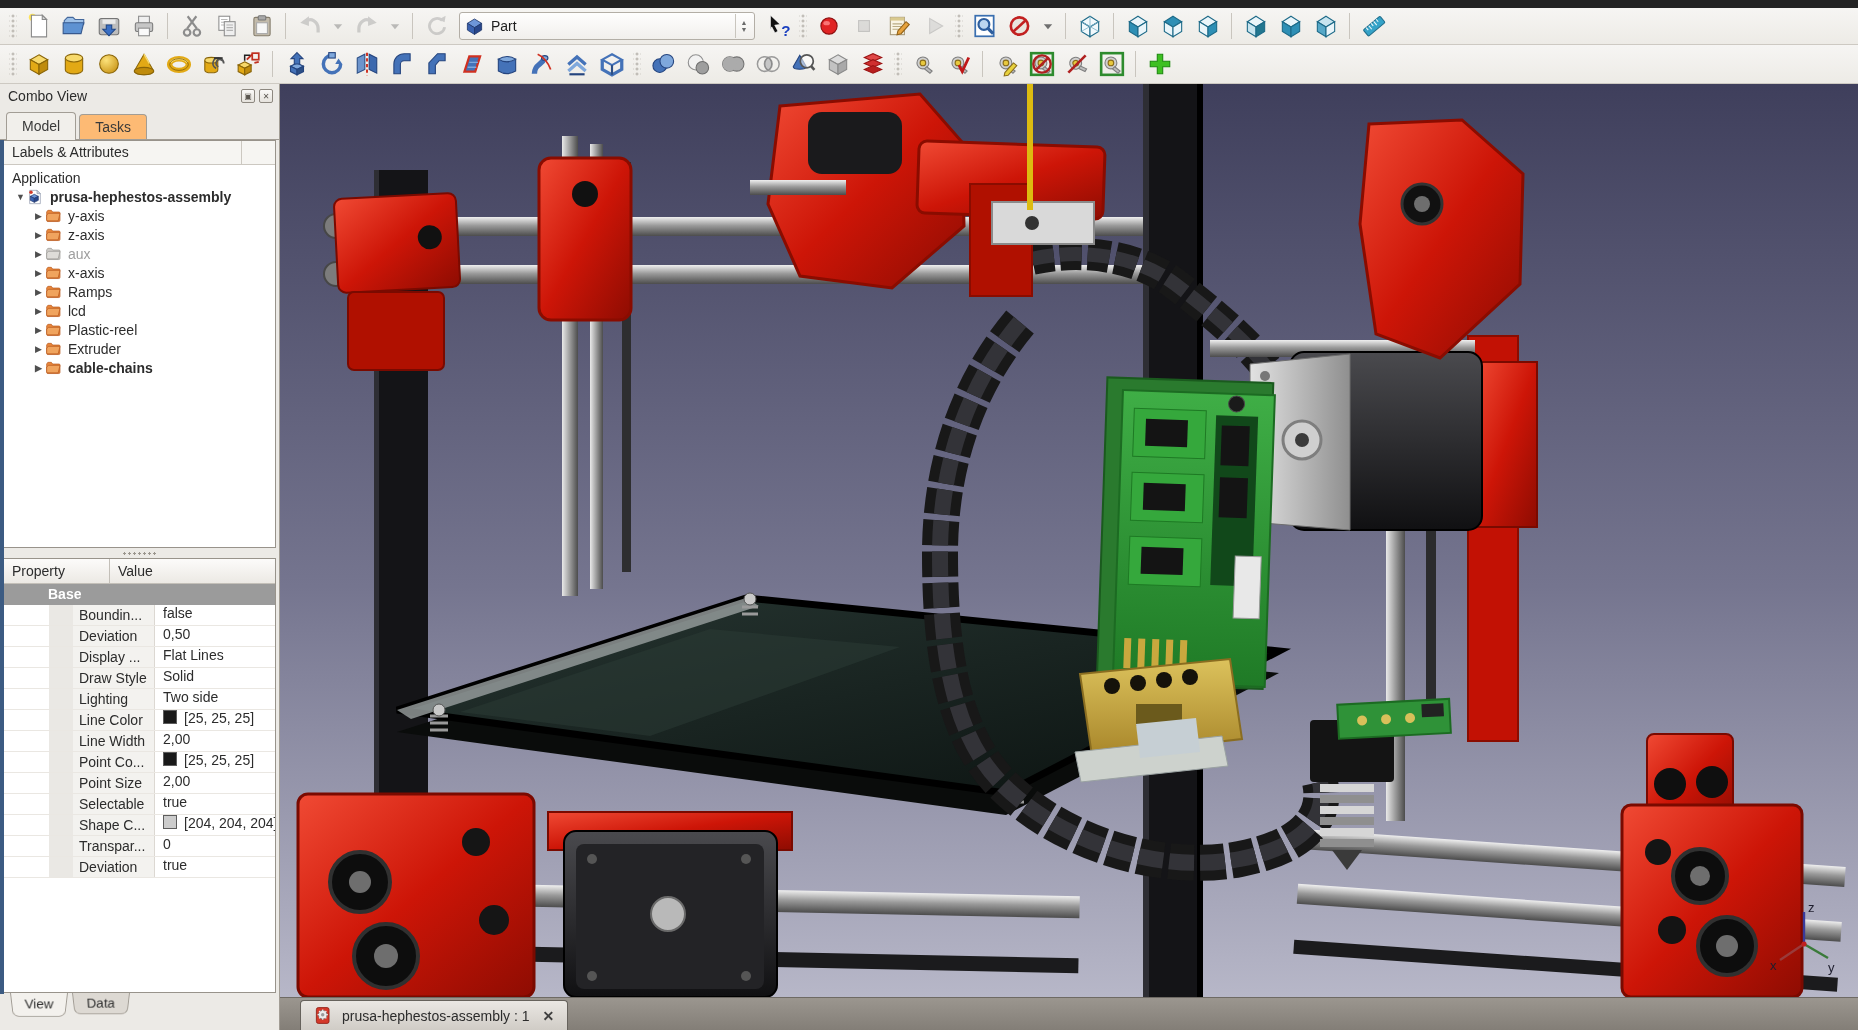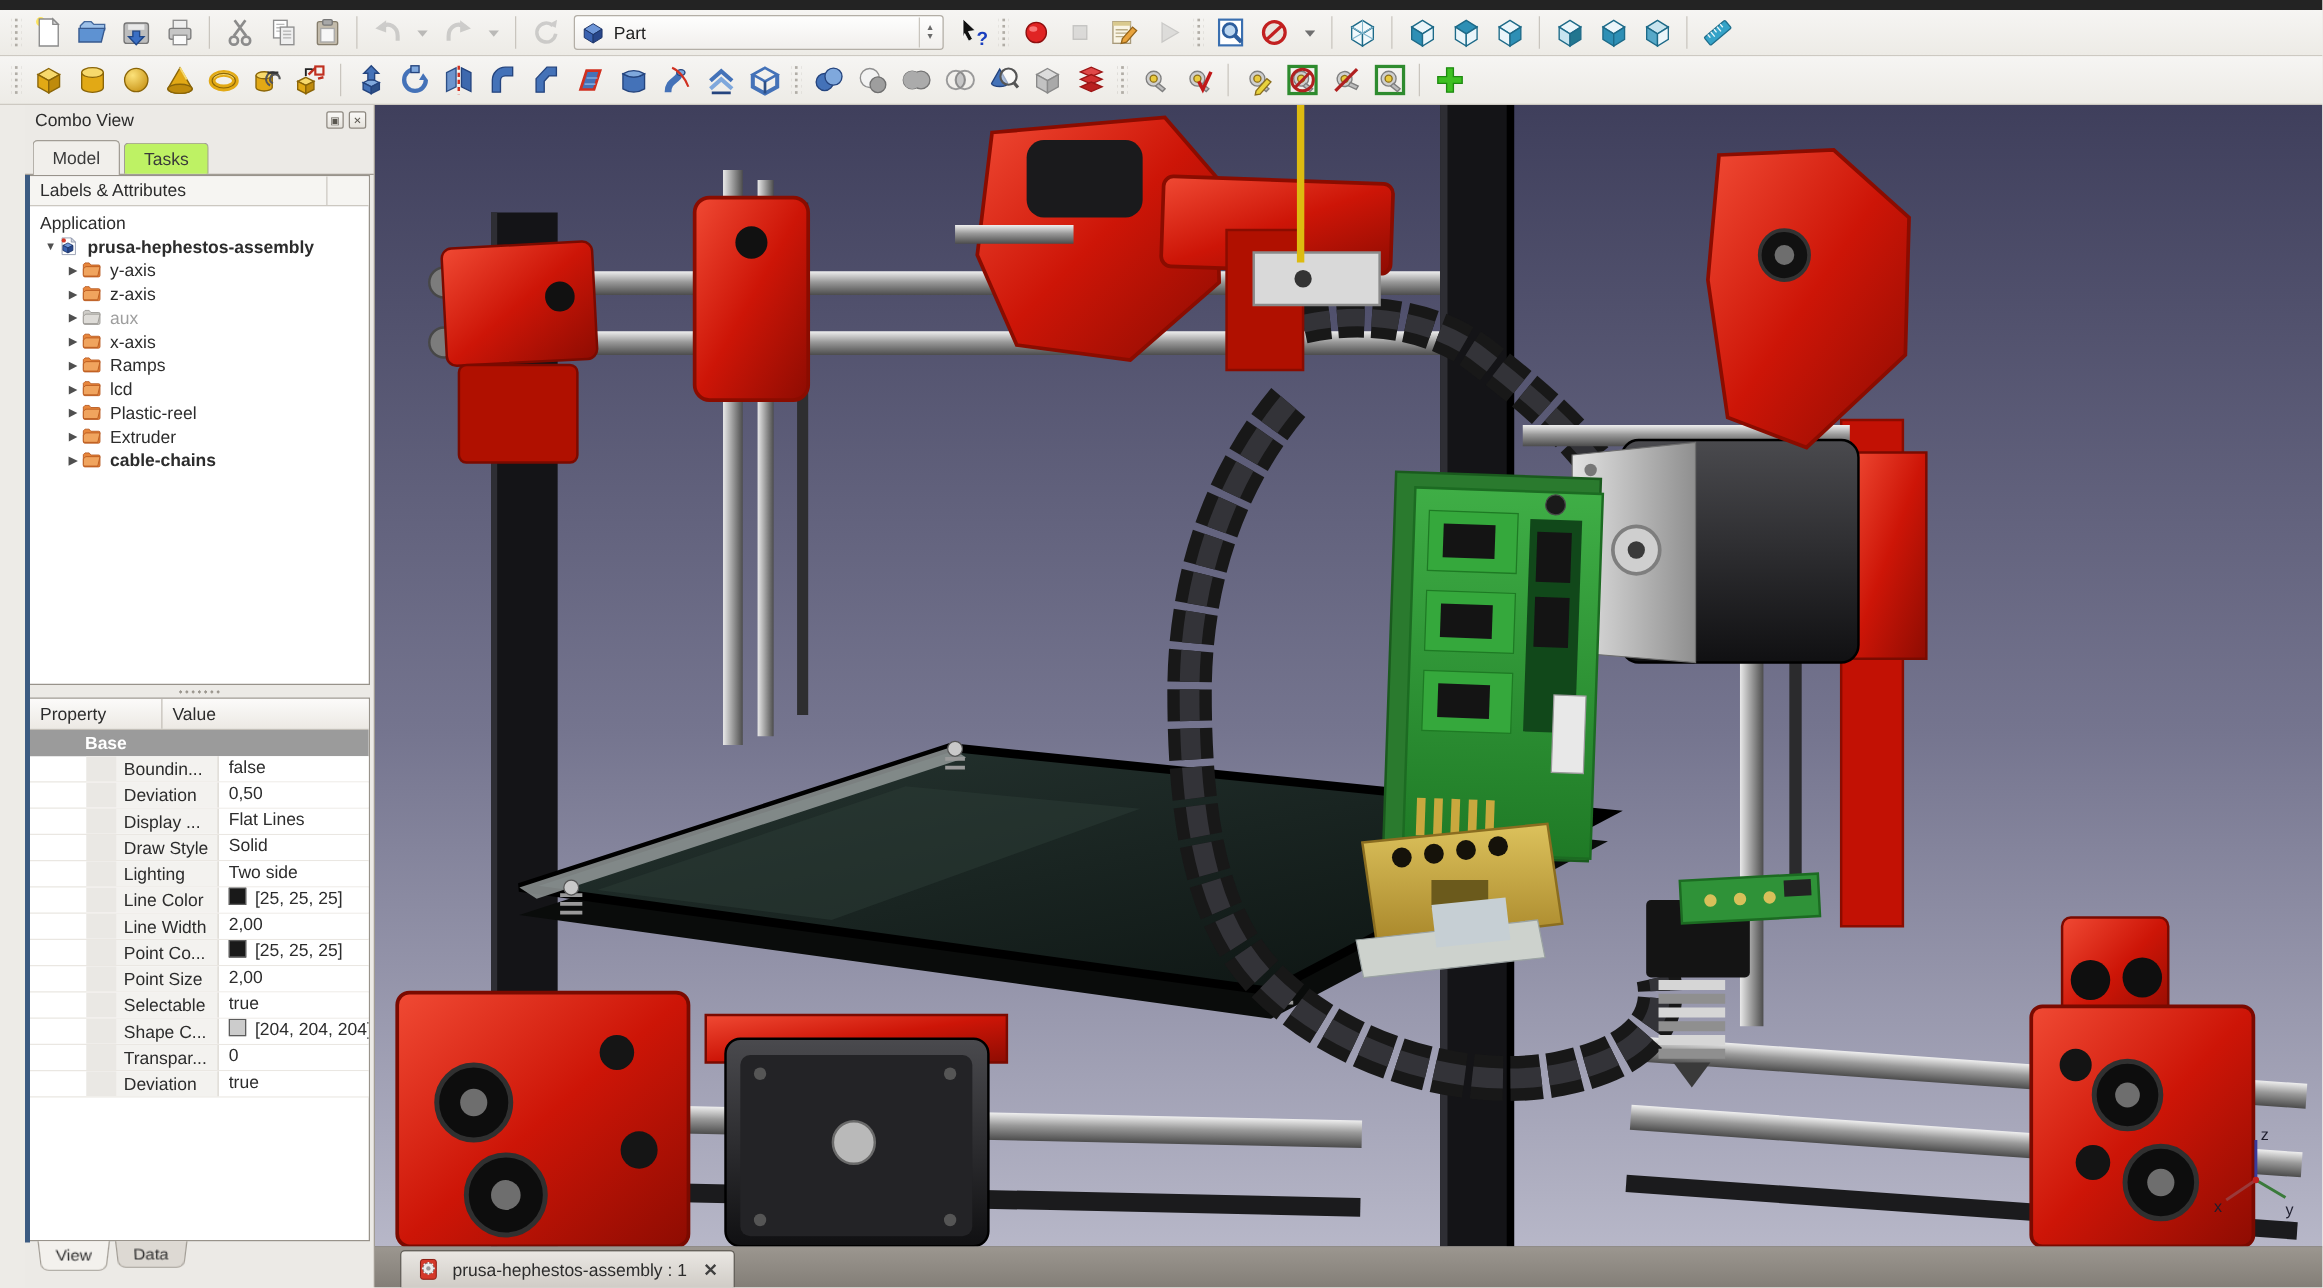--- a/index.html
+++ b/index.html
@@ -26,34 +26,34 @@
     background-size:5px 5px; background-position:center; }
   .wb-select { display:flex; align-items:center; width:296px; height:28px; margin:0 4px;
                background:linear-gradient(#fefefe,#f1efec); border:1px solid #b3aea6;
                border-radius:3px; padding:0 2px 0 5px; gap:7px; flex:none; }
   .wb-select svg { width:19px; height:19px; }
   .wb-label { flex:1; font-size:14px; color:#1e1e1e; }
   .wb-spin { width:17px; height:24px; border-left:1px solid #c9c5be; display:flex; flex-direction:column;
              align-items:center; justify-content:center; color:#6a6a6a; font-size:7px; line-height:7px; }
 
   
-  .main { flex:1; display:flex; min-height:0;margin-left:20px; }
+  .main { flex:1; display:flex; min-height:0; }
   .left-panel { width:280px; flex:none; display:flex; flex-direction:column;
                 background:#eceae6; border-right:1px solid #a29d95; position:relative; }
   .left-panel::before { content:""; position:absolute; left:0; top:56px; bottom:36px; width:4px;
                 background:#3c5b82; z-index:5; }
   .combo-title { height:24px; flex:none; display:flex; align-items:center; padding:0 6px 0 8px; }
   .combo-title .spacer { flex:1; }
   .dock-btn { width:14px; height:14px; border:1px solid #8d8880; border-radius:2px; margin-left:4px;
               display:flex; align-items:center; justify-content:center; font-size:8px; color:#5a564f;
               background:linear-gradient(#faf9f7,#e6e3dd); }
   .combo-tabs { height:32px; flex:none; display:flex; align-items:flex-end; padding-left:6px;
                 border-bottom:1px solid #a29d95; }
   .tab { border:1px solid #a29d95; border-bottom:none; border-radius:4px 4px 0 0; padding:0 15px;
-         height:25px; line-height:24px; background:#bef264; margin-right:3px; color:#3a3a3a; }
+         height:25px; line-height:24px; background:#fdba74; margin-right:3px; color:#3a3a3a; }
   .tab.active { background:#f1efeb; height:28px; line-height:27px; margin-bottom:-1px; z-index:2; }
 
   .tree-frame { height:408px; flex:none; margin:0 3px; border:1px solid #98938b; background:#fff;
                 display:flex; flex-direction:column; overflow:hidden; }
   .tree-header { height:24px; flex:none; background:#f6f5f2; border-bottom:1px solid #ccc8c1; display:flex; }
   .tree-header-cell { width:238px; border-right:1px solid #ccc8c1; padding:3px 8px; color:#2c2c2c; }
   .tree-body { flex:1; padding-top:3px; overflow:hidden; }
   .tree-row { height:19px; display:flex; align-items:center; white-space:nowrap; }
   .tree-row .arrow { width:13px; text-align:center; font-size:9px; color:#4f4f4f; flex:none; }
   .tree-row svg { width:16px; height:16px; margin-right:7px; flex:none; }

